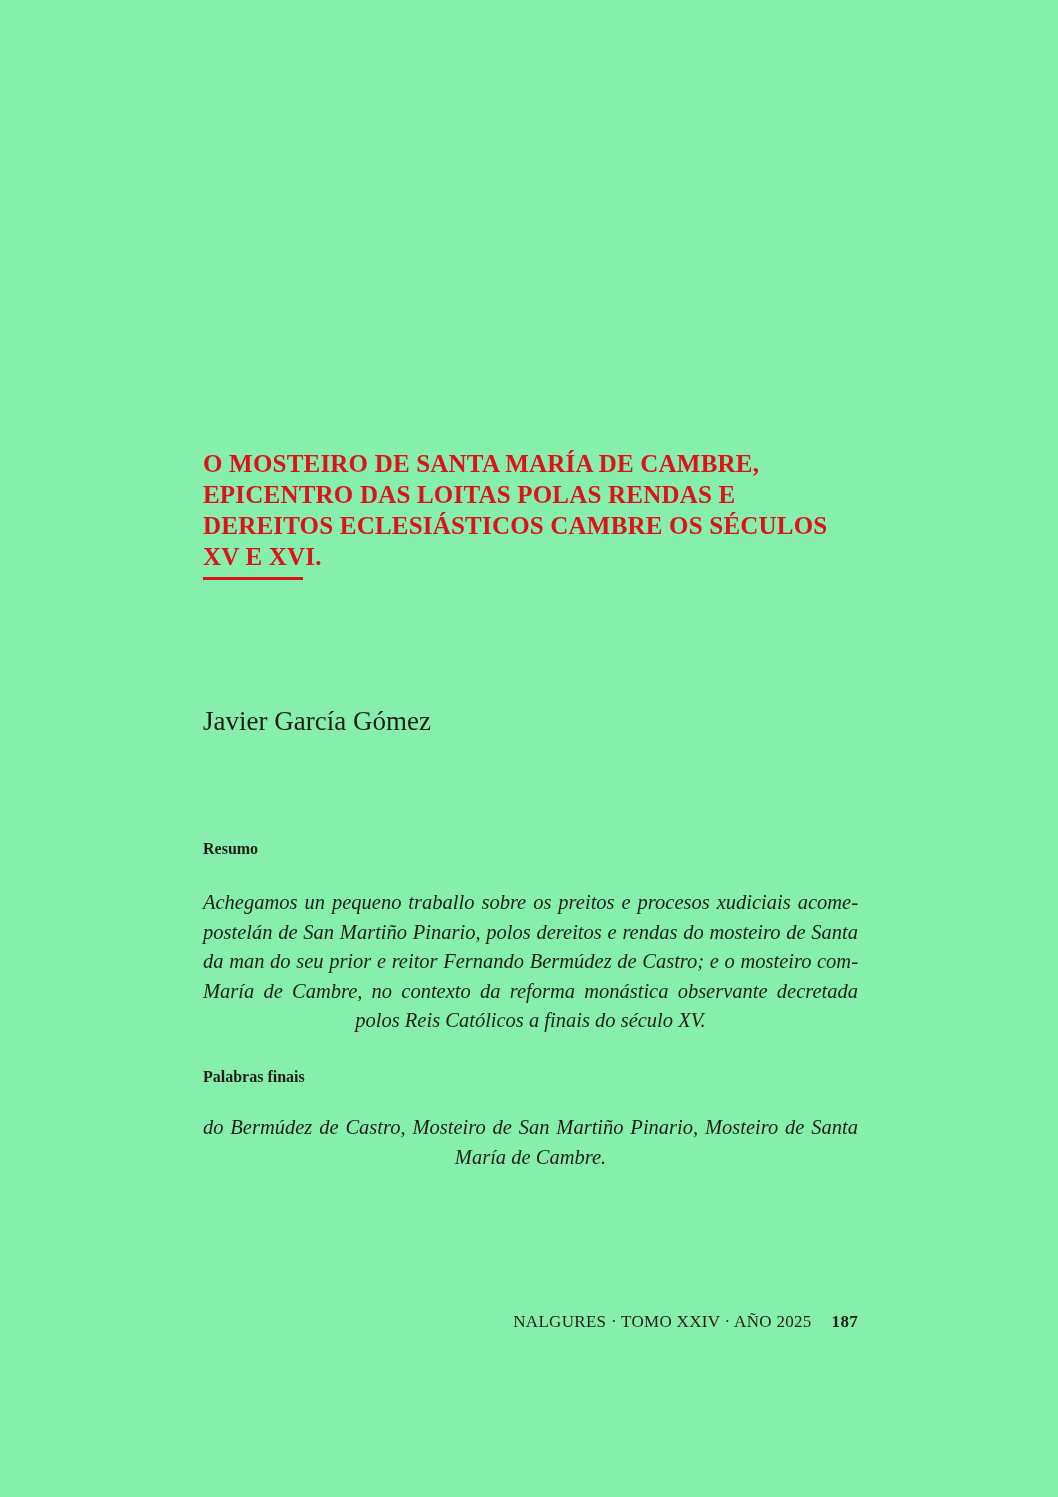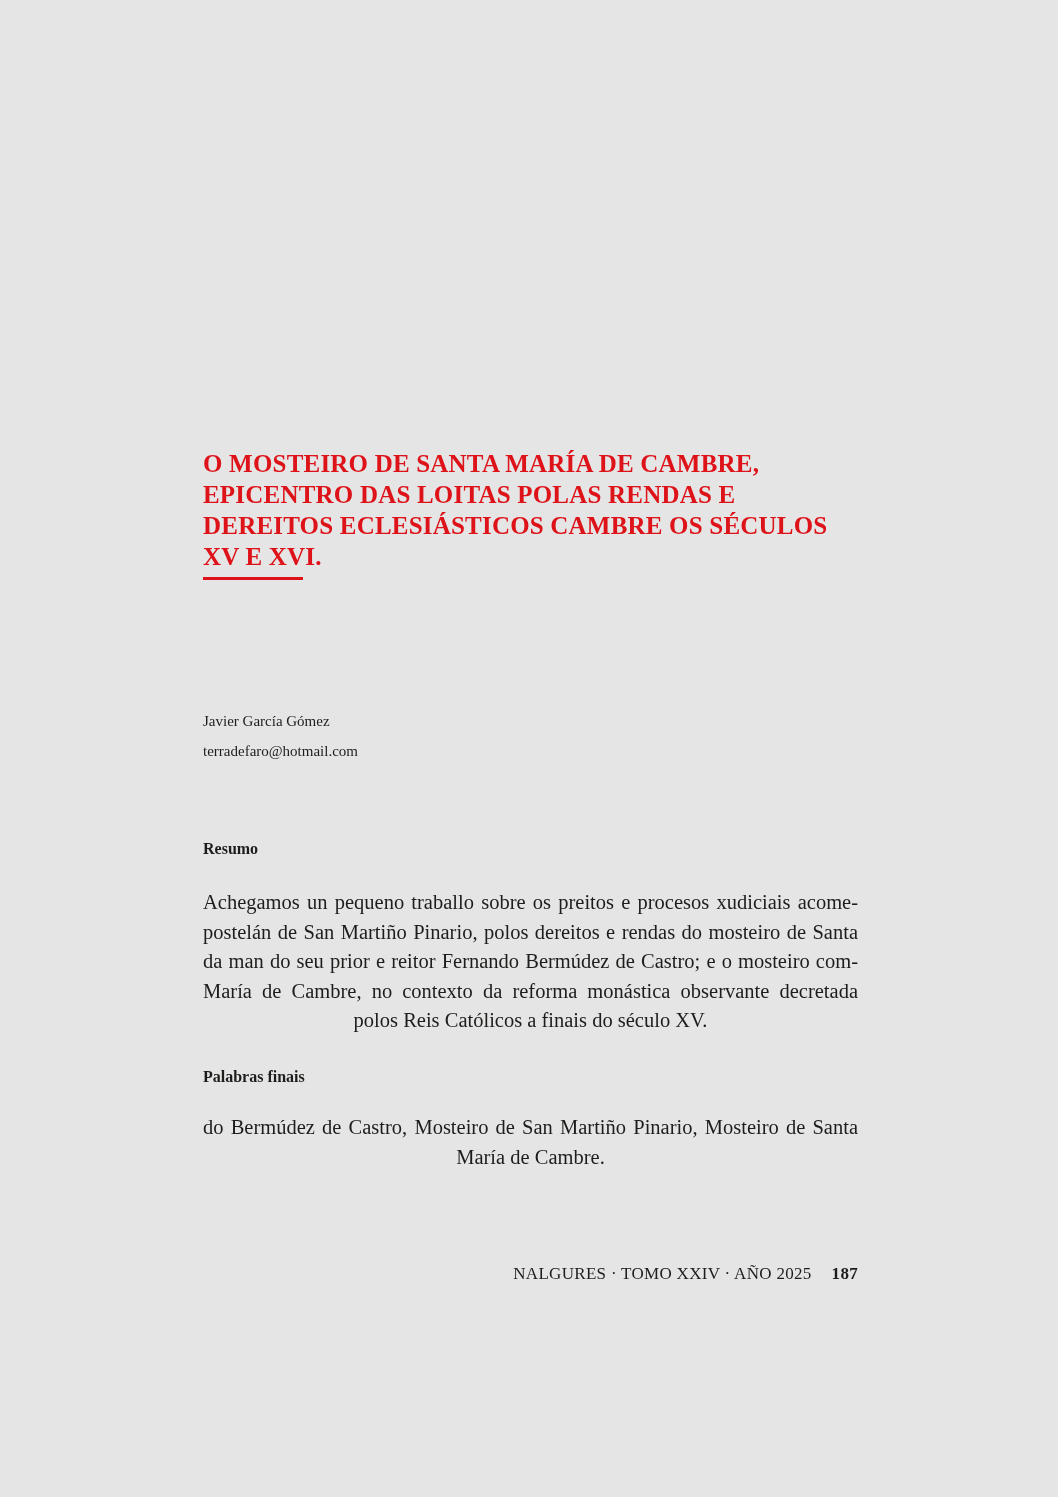--- a/index.html
+++ b/index.html
@@ -5,21 +5,21 @@
   :root {
     --accent: #de1219;
     --ink: #1d1d1b;
   }
   * { margin: 0; padding: 0; box-sizing: border-box; }
   html, body { background: #ffffff; }
   .page {
     position: relative;
     width: 1058px;
     height: 1497px;
-    background: #e5e5e5;
+    background: #86efac;
     font-family: "Liberation Serif", "DejaVu Serif", serif;
     color: var(--ink);
     overflow: hidden;
   }
   .article-title {
     position: absolute;
     left: 203px;
     top: 448px;
     width: 680px;
     font-size: 25px;
@@ -33,51 +33,52 @@
     left: 203px;
     top: 577px;
     width: 100px;
     height: 3px;
     background: var(--accent);
   }
   .author-block {
     position: absolute;
     left: 203px;
     top: 706px;
-    font-size: 15px;
+    font-size: 27px;
     line-height: 30px;
     font-family: Liberation Serif, serif;
   }
   .section-heading {
     position: absolute;
     left: 203px;
     font-size: 16px;
     font-weight: bold;
   }
   .heading-abstract { top: 840px; }
   .heading-keywords { top: 1068px; }
   .paragraph {
     position: absolute;
     left: 203px;
     width: 655px;
     font-size: 20.5px;
     line-height: 29.5px;
+    font-style: italic;
   }
   .para-abstract { top: 888px; }
   .para-keywords { top: 1113px; }
   .jline {
     text-align: justify;
     text-align-last: justify;
     white-space: normal;
   }
   .lline { text-align: center; }
   .footer {
     position: absolute;
     right: 200px;
-    top: 1264px;
+    top: 1312px;
     display: flex;
     align-items: center;
     gap: 20px;
     font-size: 17px;
     letter-spacing: 0.3px;
   }
   .footer .page-number { font-weight: bold; }
 </style>
 </head>
 <body>
@@ -88,21 +89,20 @@
     <div>O MOSTEIRO DE SANTA MARÍA DE CAMBRE,</div>
     <div>EPICENTRO DAS LOITAS POLAS RENDAS E</div>
     <div>DEREITOS ECLESIÁSTICOS CAMBRE OS SÉCULOS</div>
     <div>XV E XVI.</div>
   </h1>
 
   <div class="title-rule"></div>
 
   <div class="author-block">
     <div>Javier García Gómez</div>
-    <div>terradefaro@hotmail.com</div>
   </div>
 
   <h2 class="section-heading heading-abstract">Resumo</h2>
 
   <div class="paragraph para-abstract">
     <div class="jline">Achegamos un pequeno traballo sobre os preitos e procesos xudiciais acome-</div>
     <div class="jline">postelán de San Martiño Pinario, polos dereitos e rendas do mosteiro de Santa</div>
     <div class="jline">da man do seu prior e reitor Fernando Bermúdez de Castro; e o mosteiro com-</div>
     <div class="jline">María de Cambre, no contexto da reforma monástica observante decretada</div>
     <div class="lline">polos Reis Católicos a finais do século XV.</div>

